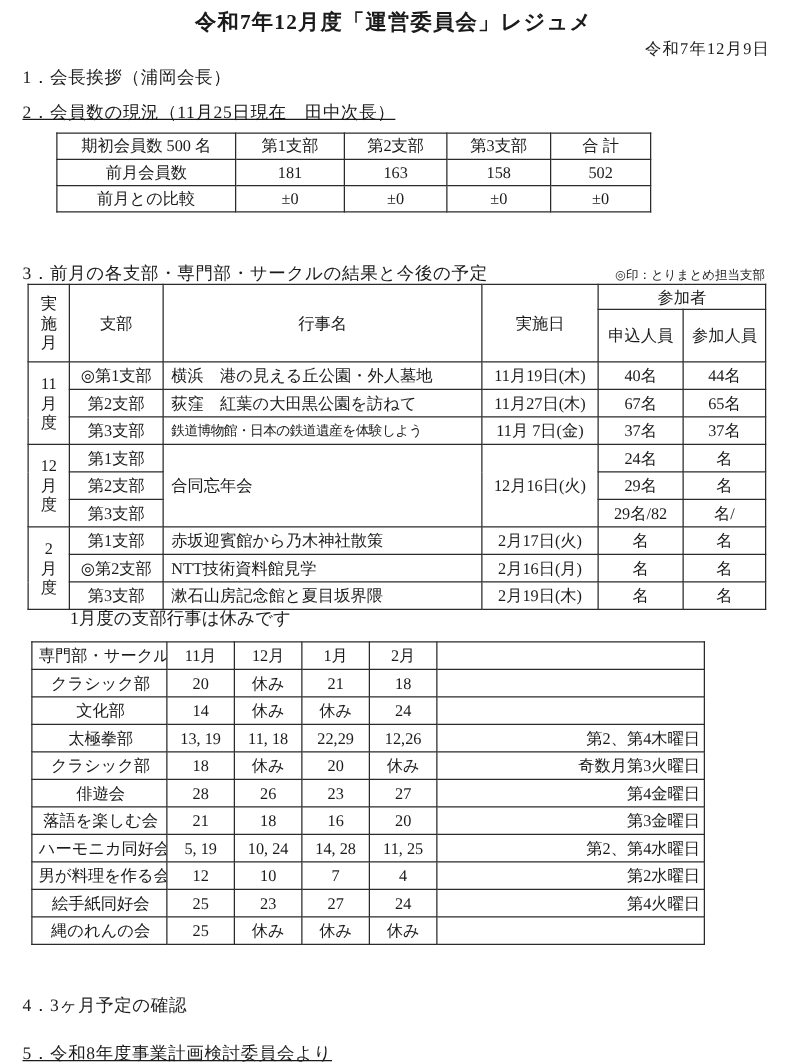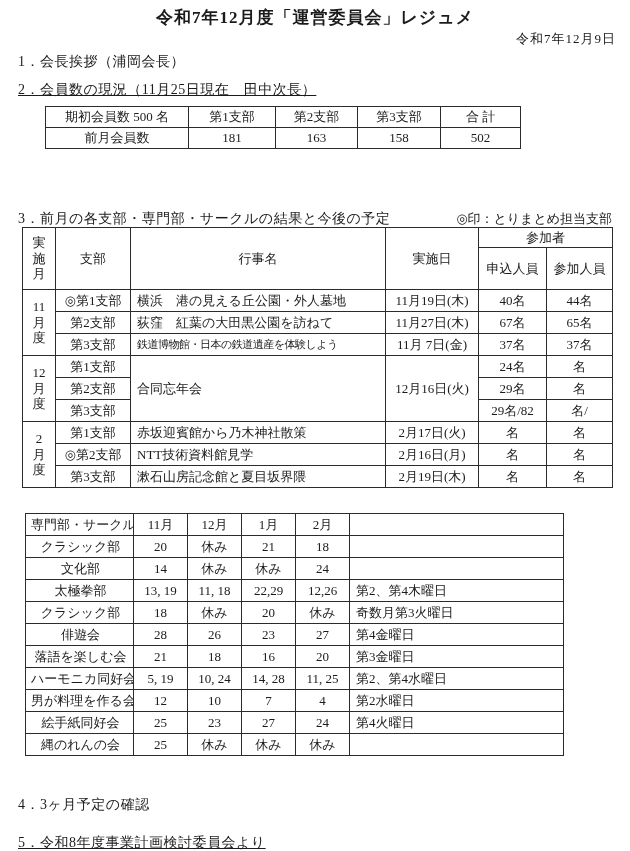--- a/index.html
+++ b/index.html
@@ -38,38 +38,38 @@
   
   #t1 { position: absolute; top: 106px; left: 45px; width: 475px; }
   #t1 tr { height: 21px; }
 
   
   #s3row {
     position: absolute; top: 210px; left: 18px; width: 594px;
     display: flex; justify-content: space-between; align-items: baseline;
   }
   #s3 { font-size: 14px; letter-spacing: 0.5px; }
-  #s3note { font-size: 13px; }
+  #s3note { font-size: 10px; }
 
   
   #t2 { position: absolute; top: 227px; left: 22px; width: 590px; }
   #t2 tr.hrow1 { height: 20px; }
   #t2 tr.hrow2 { height: 42px; }
   #t2 tr.drow { height: 22px; margin-left: 44px; }
   #t2 .month div, #t2 .h-month div { line-height: 1.2; }
   #t2 td.event { text-align: left; padding-left: 6px; }
   #t2 td.event.small { font-size: 11px; letter-spacing: -0.5px; }
 
   #footnote { position: absolute; top: 486px; left: 56px; font-size: 14px; }
 
   
   #t3 { position: absolute; top: 513px; left: 25px; width: 538px; }
   #t3 tr { height: 22px; }
   #t3 td:first-child, #t3 th:first-child { text-align: center; padding-left: 5px; }
-  #t3 td:last-child { text-align: left; padding-left: 6px; }
+  #t3 td:last-child { text-align: right; padding-left: 6px; }
 </style>
 </head>
 <body>
 
 <div class="page">
 
   <div id="title">令和7年12月度「運営委員会」レジュメ</div>
   <div id="date">令和7年12月9日</div>
 
   <div id="s1" class="sec">1．会長挨拶（浦岡会長）</div>
@@ -90,20 +90,27 @@
       <th>第2支部</th>
       <th>第3支部</th>
       <th>合 計</th>
     </tr>
     <tr>
       <td>前月会員数</td>
       <td>181</td>
       <td>163</td>
       <td>158</td>
       <td>502</td>
+    </tr>
+    <tr>
+      <td>前月との比較</td>
+      <td>±0</td>
+      <td>±0</td>
+      <td>±0</td>
+      <td>±0</td>
     </tr>
   </tbody>
     </table>
 
   <div id="s3row">
     <span id="s3">3．前月の各支部・専門部・サークルの結果と今後の予定</span>
     <span id="s3note">◎印：とりまとめ担当支部</span>
   </div>
 
   <table id="t2" class="tbl">
@@ -204,20 +211,21 @@
     <tr class="drow">
       <td>第3支部</td>
       <td class="event">漱石山房記念館と夏目坂界隈</td>
       <td>2月19日(木)</td>
       <td>名</td>
       <td>名</td>
     </tr>
   </tbody>
     </table>
 
+  <div id="footnote">1月度の支部行事は休みです</div>
 
   <table id="t3" class="tbl">
     <colgroup>
       <col style="width:108px">
         <col style="width:54px">
         <col style="width:54px">
         <col style="width:54px">
         <col style="width:54px">
         <col style="width:214px">
     </colgroup>

